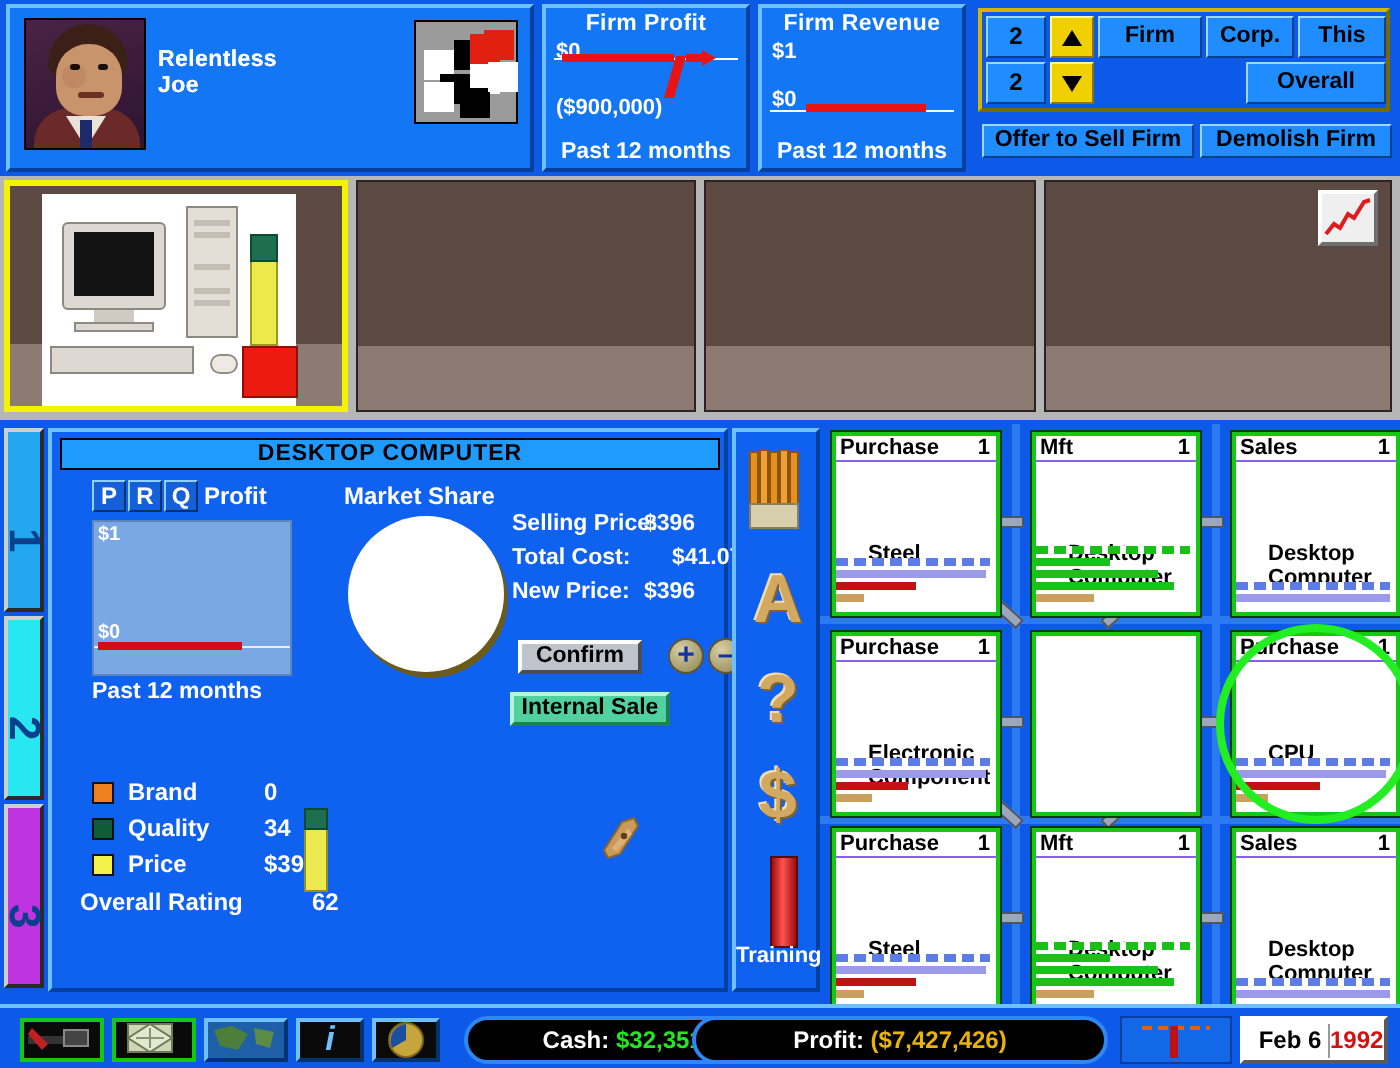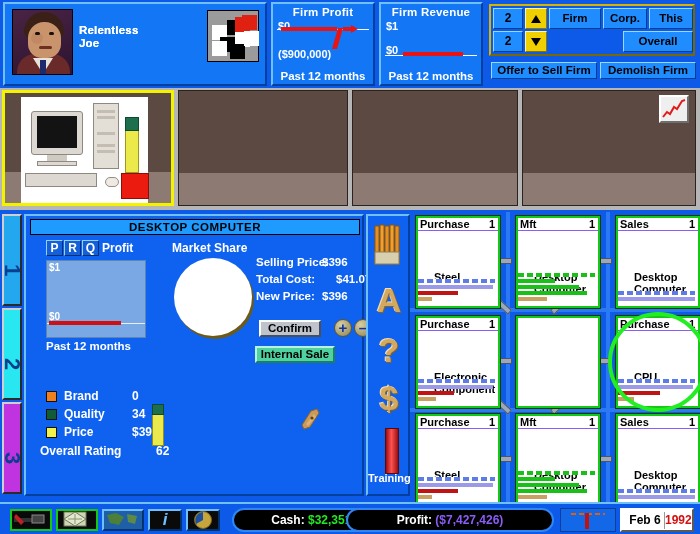--- a/index.html
+++ b/index.html
@@ -631,21 +631,21 @@
         <path d="M15 9 L15 1 A8.5 8.5 0 0 0 8 13 Z" fill="#1c4fa0"></path>
       </svg>
     </div>
 
     <div class="pill" style="left:232px;width:182px;">
       <span>Cash:</span>
       <span style="color:#22e822;">$32,351,846</span>
     </div>
     <div class="pill" style="left:346px;width:208px;">
       <span>Profit:</span>
-      <span style="color:#8b5cf6;">($7,427,426)</span>
+      <span style="color:#eab308;">($7,427,426)</span>
     </div>
 
     <div id="pause-box">
       <svg width="54" height="22" viewBox="0 0 54 22">
         <path d="M10 5 H44" stroke="#e06010" stroke-width="2" stroke-dasharray="5,3"></path>
         <rect x="24" y="4" width="4" height="16" fill="#c01010"></rect>
       </svg>
     </div>
 
     <div id="date-box">

